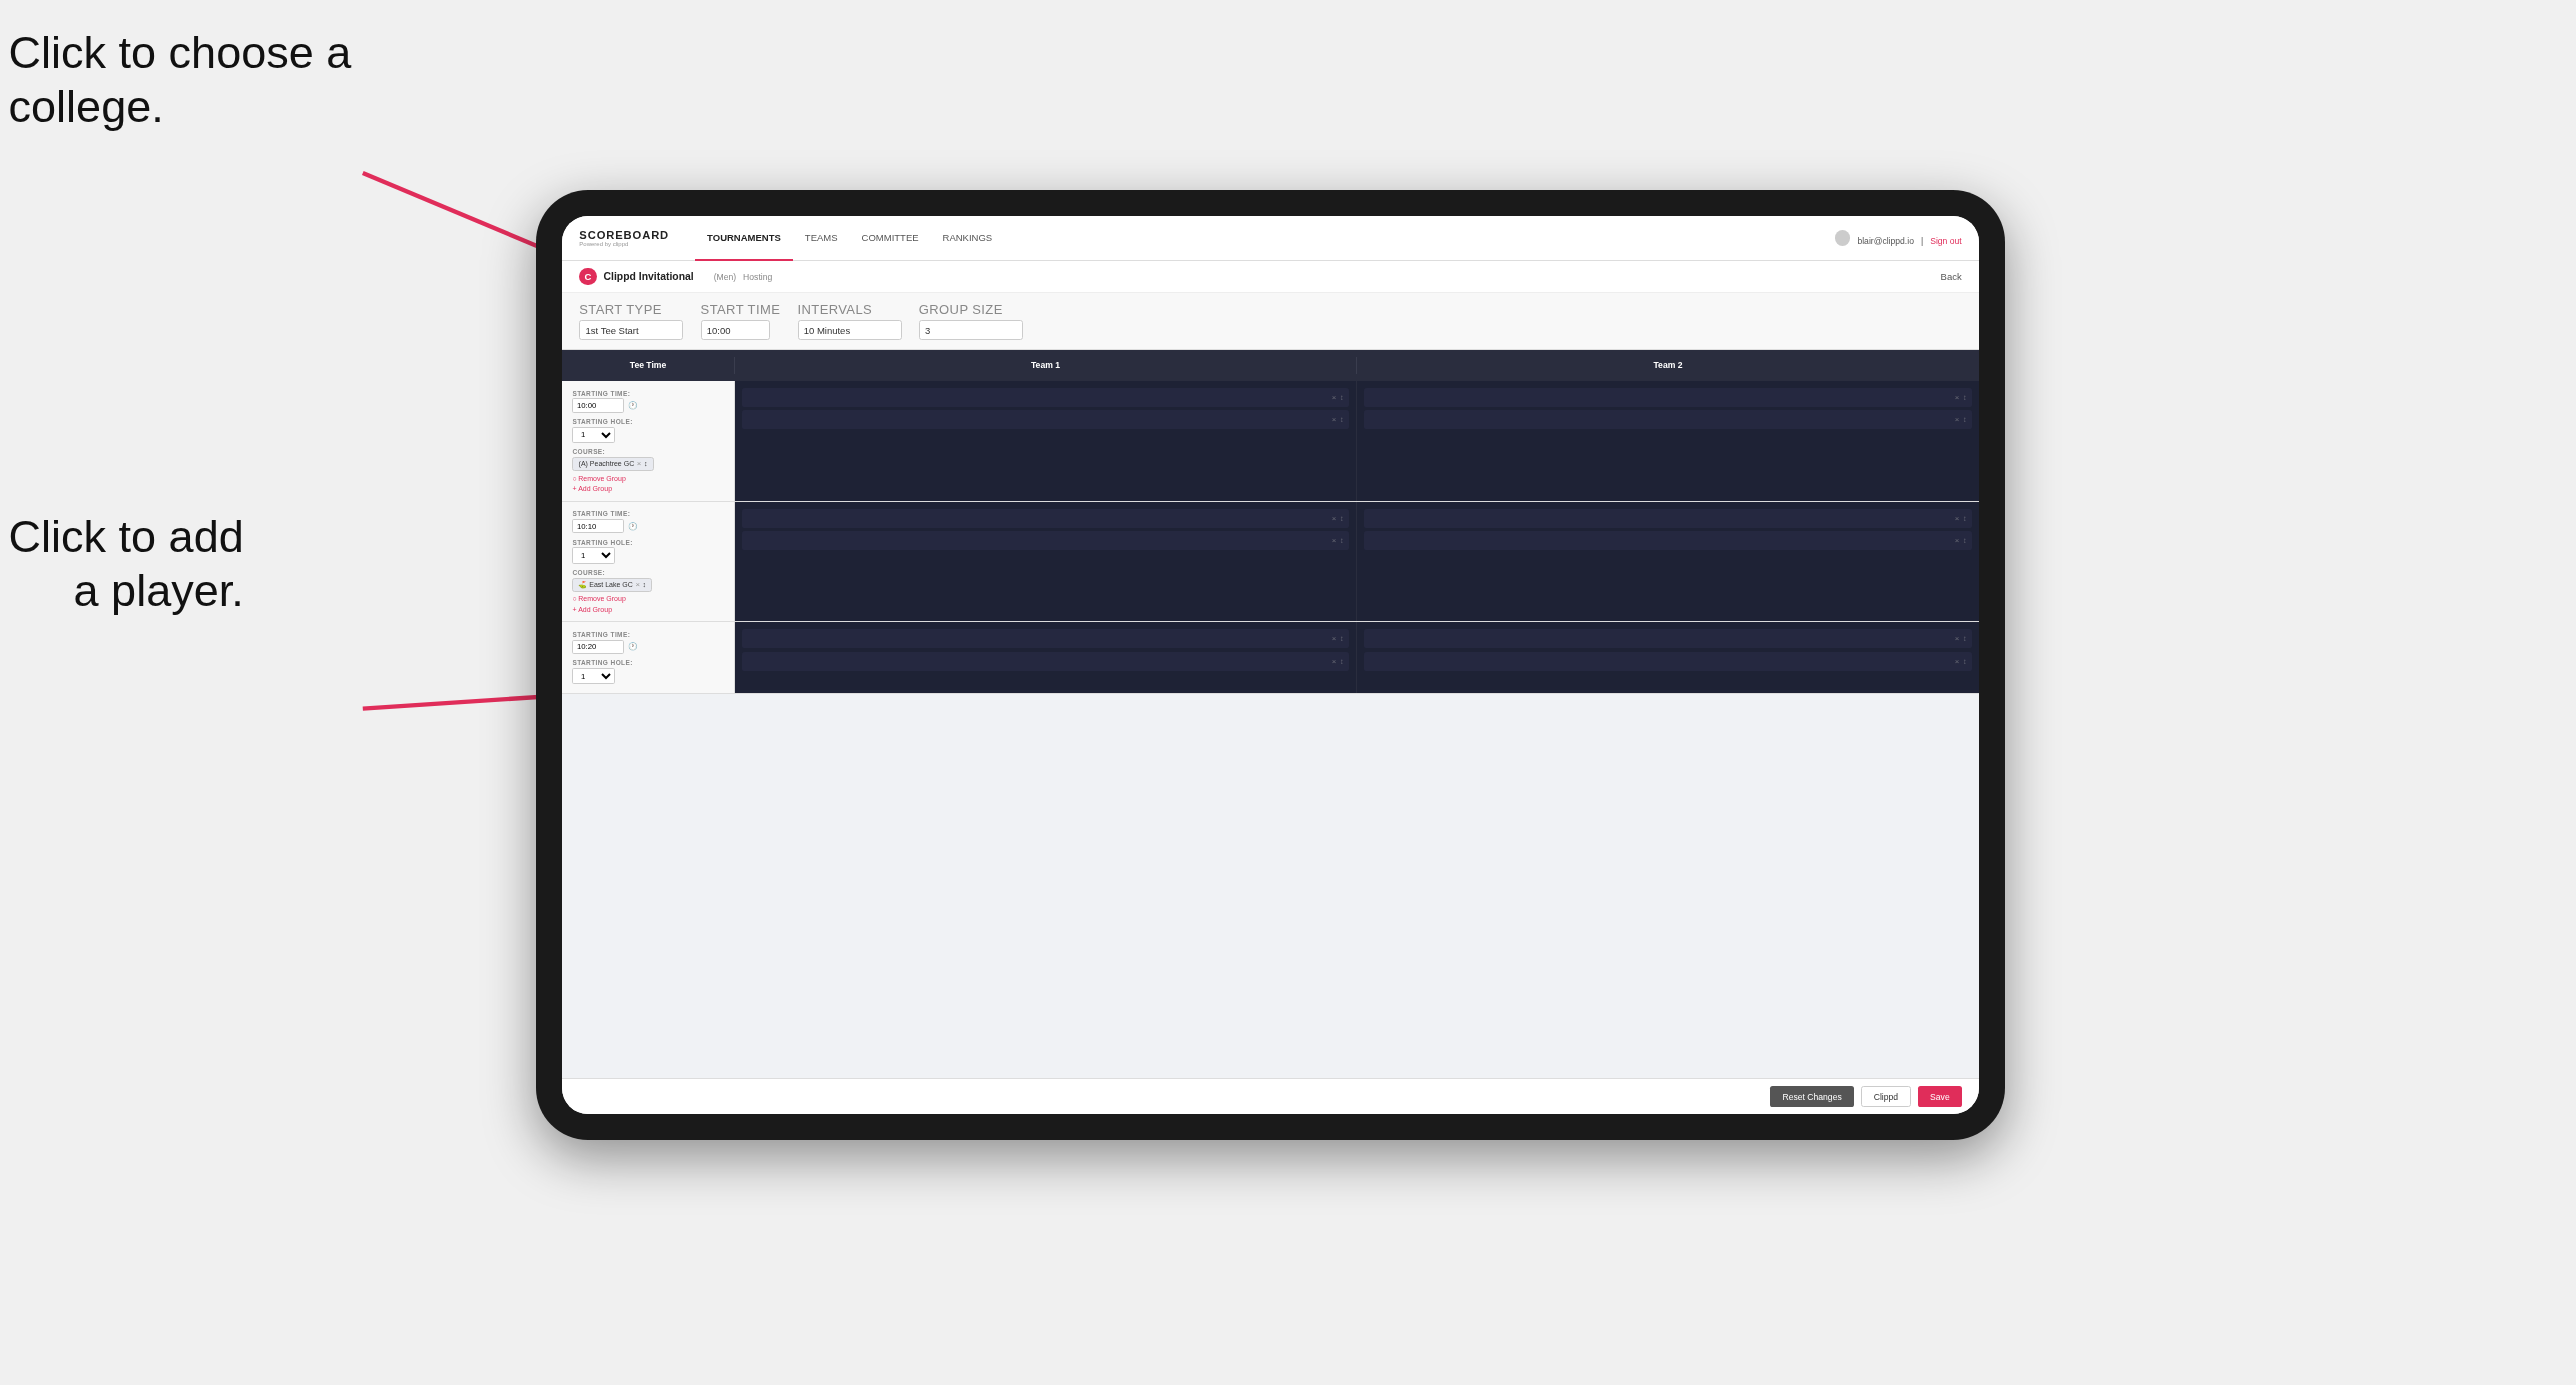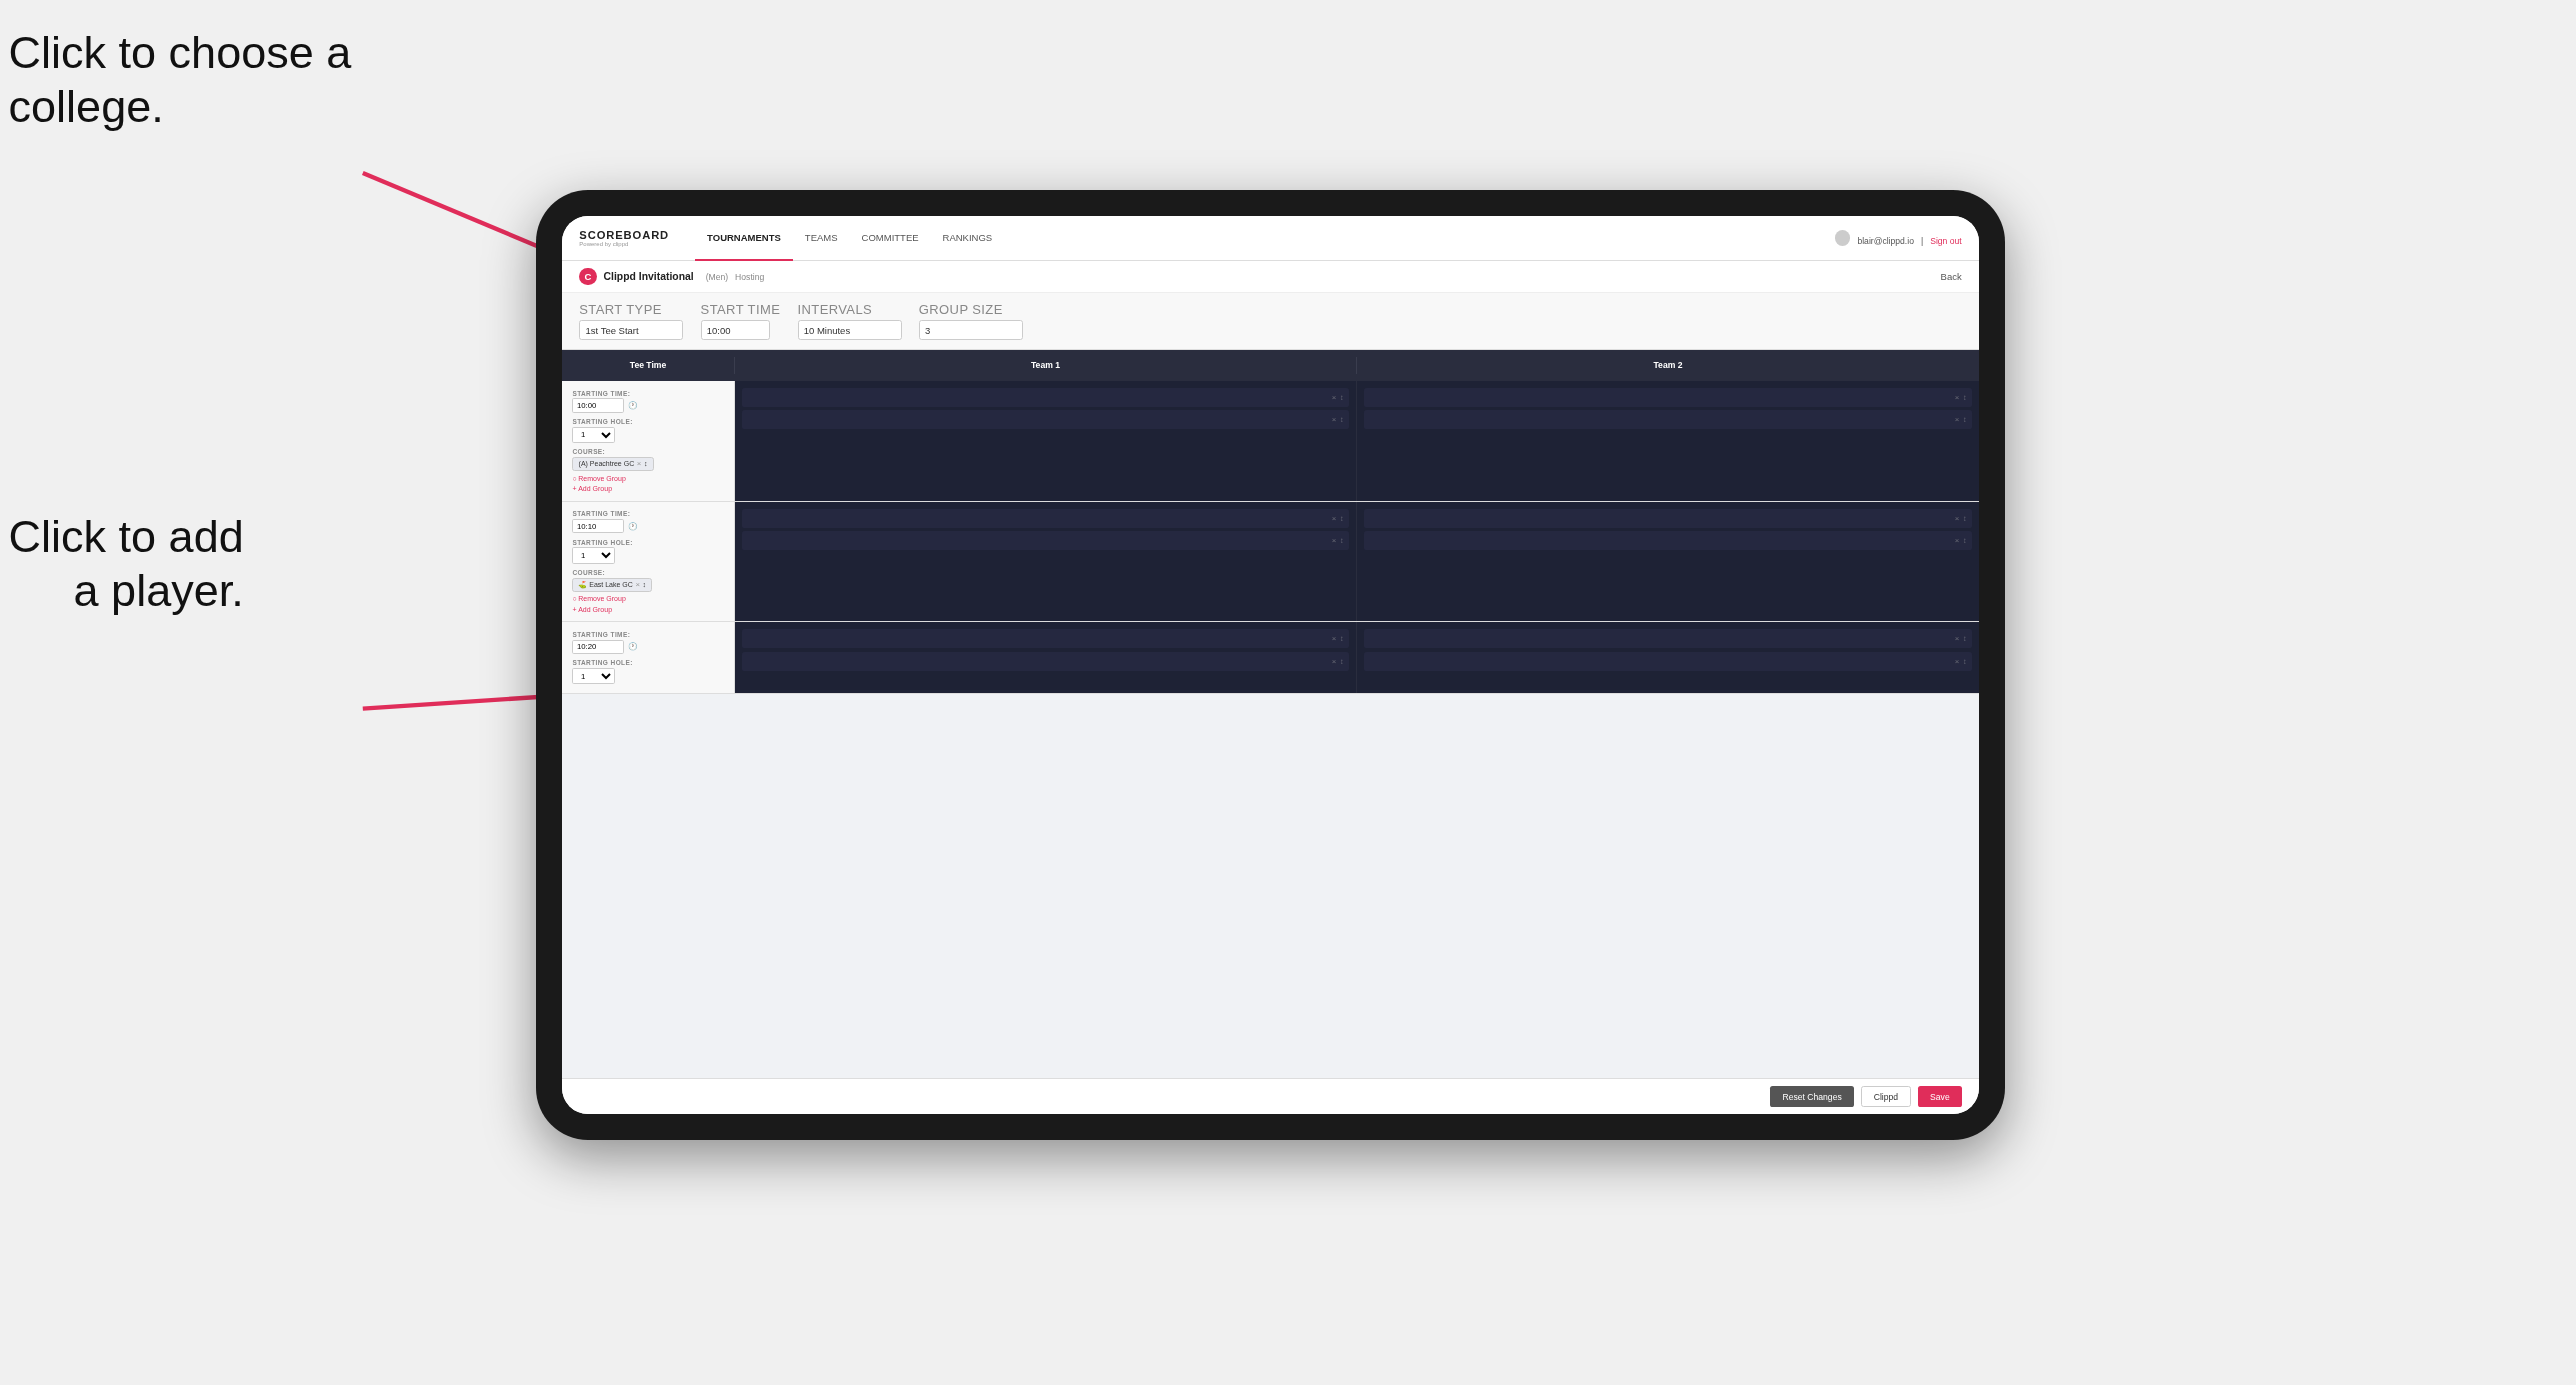--- a/index.html
+++ b/index.html
@@ -413,21 +413,21 @@
         <div class="nav-avatar"></div>
         <span>blair@clippd.io</span>
         <span>|</span>
         <span style="cursor:pointer;color:#e02d5a;">Sign out</span>
       </div>
     </div>
 
     <div class="title-bar">
       <div class="clippd-logo">C</div>
       <span class="title-text">Clippd Invitational</span>
-      <span style="font-size:8.6px;color:#888;margin-left:12px;">(Men)</span>
+      <span style="font-size:8.6px;color:#888;margin-left:20px;">(Men)</span>
       <span class="hosting-badge">Hosting</span>
       <span class="back-btn">Back</span>
     </div>
 
     <div class="controls-row">
       <div class="control-group">
         <label class="control-label">Start Type</label>
         <select class="control-select">
           <option>1st Tee Start</option>
         </select>

